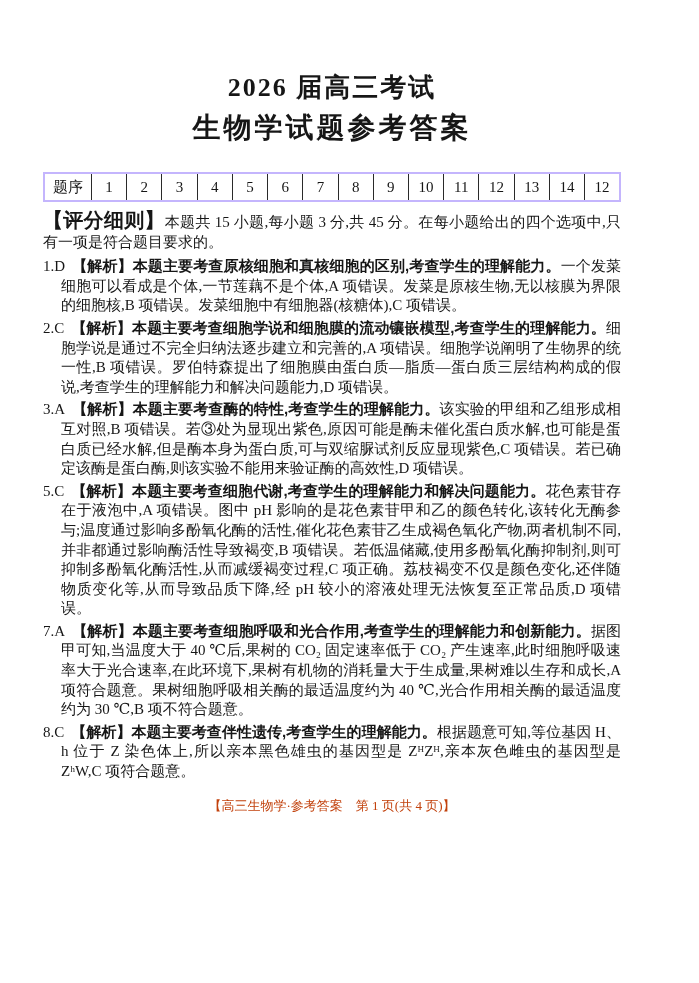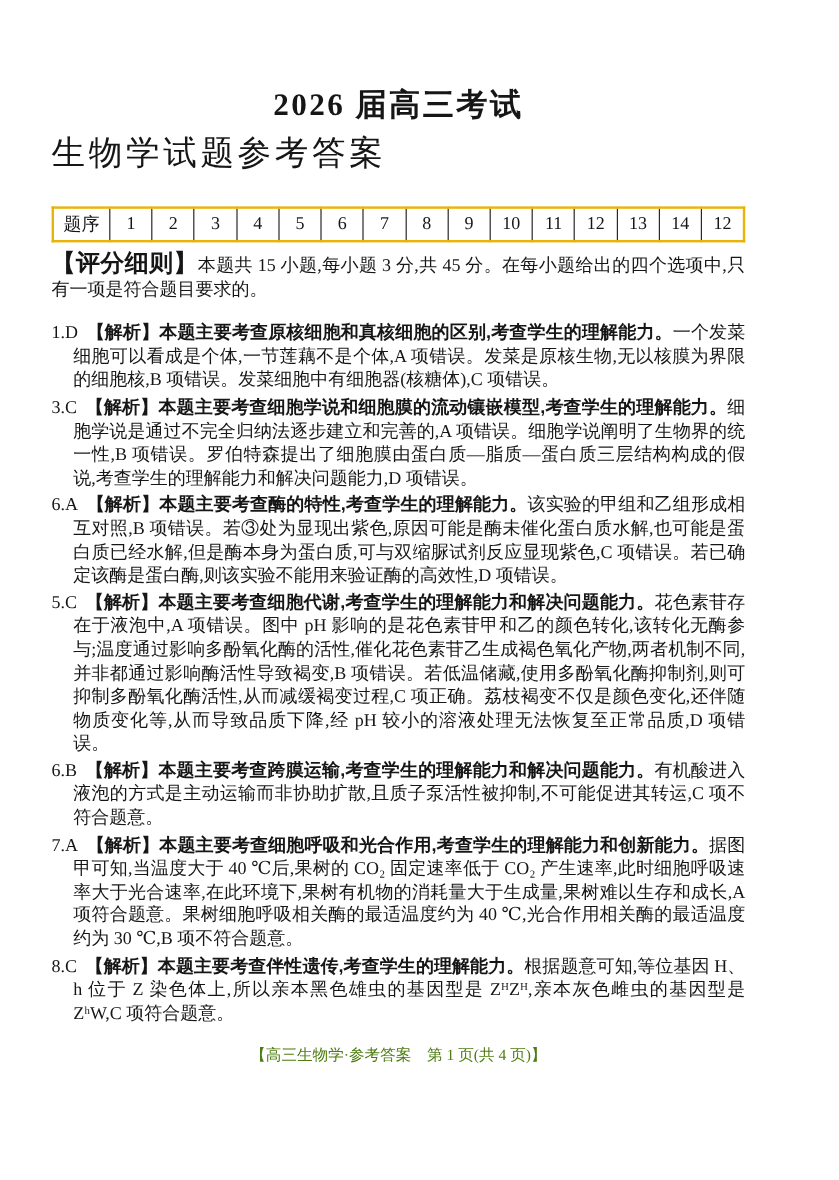--- a/index.html
+++ b/index.html
@@ -16,31 +16,32 @@
 
   .title-exam {
     margin: 70px 0 4px 0;
     text-align: center;
     font-size: 26px;
     font-weight: 700;
     letter-spacing: 2px;
   }
   .title-subject {
     margin: 0 0 0 0;
+    text-align: center;
     font-size: 28px;
-    font-weight: 400;
+    font-weight: 700;
     letter-spacing: 3px;
   }
 
   table.ans-table {
     border-collapse: collapse;
     table-layout: fixed;
     width: 578px;
     margin-top: 25px;
-    border: 2px solid #eab308;
+    border: 2px solid #c4b5fd;
   }
   table.ans-table td {
     border: 1px solid #2a2a2a;
     text-align: center;
     vertical-align: middle;
     height: 26px;
     font-size: 15px;
     padding: 0;
   }
   table.ans-table td.hdr { width: 46px; font-size: 15px; }
@@ -50,40 +51,40 @@
     font-size: 15px;
     line-height: 19.6px;
     text-align: justify;
   }
   .rubric-label {
     font-weight: 700;
     font-family: "Liberation Sans", "DejaVu Sans", sans-serif;
     font-size: 20px;
   }
 
-  .items { margin-top: 16px; }
+  .items { margin-top: 4px; }
   .item {
     font-size: 15px;
     line-height: 19.6px;
     text-align: justify;
     padding-left: 18px;
     text-indent: -18px;
     margin: 0 0 2px 0;
   }
   .item-num { margin-right: 7px; }
   .item-lead {
     font-weight: 700;
     font-family: "Liberation Sans", "DejaVu Sans", sans-serif;
   }
 
   .footer {
     margin-top: 15px;
     text-align: center;
     font-size: 13px;
-    color: #4d7c0f;
+    color: #c2410c;
   }
 </style>
 </head>
 <body>
 
 <div class="page">
   <div class="content">
 
     <div class="title-exam">2026 届高三考试</div>
     <div class="title-subject">生物学试题参考答案</div>
@@ -110,28 +111,27 @@
         </tr>
       </tbody>
     </table>
 
     <div class="rubric"><span class="rubric-label">【评分细则】</span><span>本题共 15 小题,每小题 3 分,共 45 分。在每小题给出的四个选项中,只有一项是符合题目要求的。</span></div>
 
     <div class="items">
 
       <div class="item"><span class="item-num">1.D</span><span class="item-lead">【解析】本题主要考查原核细胞和真核细胞的区别,考查学生的理解能力。</span><span>一个发菜细胞可以看成是个体,一节莲藕不是个体,A 项错误。发菜是原核生物,无以核膜为界限的细胞核,B 项错误。发菜细胞中有细胞器(核糖体),C 项错误。</span></div>
 
-      <div class="item"><span class="item-num">3.C</span><span class="item-lead">【解析】本题主要考查细胞学说和细胞膜的流动镶嵌模型,考查学生的理解能力。</span><span>细胞学说是通过不完全归纳法逐步建立和完善的,A 项错误。细胞学说阐明了生物界的统一性,B 项错误。罗伯特森提出了细胞膜由蛋白质—脂质—蛋白质三层结构构成的假说,考查学生的理解能力和解决问题能力,D 项错误。</span></div>
+      <div class="item"><span class="item-num">2.C</span><span class="item-lead">【解析】本题主要考查细胞学说和细胞膜的流动镶嵌模型,考查学生的理解能力。</span><span>细胞学说是通过不完全归纳法逐步建立和完善的,A 项错误。细胞学说阐明了生物界的统一性,B 项错误。罗伯特森提出了细胞膜由蛋白质—脂质—蛋白质三层结构构成的假说,考查学生的理解能力和解决问题能力,D 项错误。</span></div>
 
-      <div class="item"><span class="item-num">6.A</span><span class="item-lead">【解析】本题主要考查酶的特性,考查学生的理解能力。</span><span>该实验的甲组和乙组形成相互对照,B 项错误。若③处为显现出紫色,原因可能是酶未催化蛋白质水解,也可能是蛋白质已经水解,但是酶本身为蛋白质,可与双缩脲试剂反应显现紫色,C 项错误。若已确定该酶是蛋白酶,则该实验不能用来验证酶的高效性,D 项错误。</span></div>
+      <div class="item"><span class="item-num">3.A</span><span class="item-lead">【解析】本题主要考查酶的特性,考查学生的理解能力。</span><span>该实验的甲组和乙组形成相互对照,B 项错误。若③处为显现出紫色,原因可能是酶未催化蛋白质水解,也可能是蛋白质已经水解,但是酶本身为蛋白质,可与双缩脲试剂反应显现紫色,C 项错误。若已确定该酶是蛋白酶,则该实验不能用来验证酶的高效性,D 项错误。</span></div>
 
 
       <div class="item"><span class="item-num">5.C</span><span class="item-lead">【解析】本题主要考查细胞代谢,考查学生的理解能力和解决问题能力。</span><span>花色素苷存在于液泡中,A 项错误。图中 pH 影响的是花色素苷甲和乙的颜色转化,该转化无酶参与;温度通过影响多酚氧化酶的活性,催化花色素苷乙生成褐色氧化产物,两者机制不同,并非都通过影响酶活性导致褐变,B 项错误。若低温储藏,使用多酚氧化酶抑制剂,则可抑制多酚氧化酶活性,从而减缓褐变过程,C 项正确。荔枝褐变不仅是颜色变化,还伴随物质变化等,从而导致品质下降,经 pH 较小的溶液处理无法恢复至正常品质,D 项错误。</span></div>
 
-      <div class="item"><span class="item-num">6.B</span><span class="item-lead">【解析】本题主要考查跨膜运输,考查学生的理解能力和解决问题能力。</span><span>有机酸进入液泡的方式是主动运输而非协助扩散,且质子泵活性被抑制,不可能促进其转运,C 项不符合题意。</span></div>
 
       <div class="item"><span class="item-num">7.A</span><span class="item-lead">【解析】本题主要考查细胞呼吸和光合作用,考查学生的理解能力和创新能力。</span><span>据图甲可知,当温度大于 40 ℃后,果树的 CO₂ 固定速率低于 CO₂ 产生速率,此时细胞呼吸速率大于光合速率,在此环境下,果树有机物的消耗量大于生成量,果树难以生存和成长,A 项符合题意。果树细胞呼吸相关酶的最适温度约为 40 ℃,光合作用相关酶的最适温度约为 30 ℃,B 项不符合题意。</span></div>
 
       <div class="item"><span class="item-num">8.C</span><span class="item-lead">【解析】本题主要考查伴性遗传,考查学生的理解能力。</span><span>根据题意可知,等位基因 H、h 位于 Z 染色体上,所以亲本黑色雄虫的基因型是 ZᴴZᴴ,亲本灰色雌虫的基因型是 ZʰW,C 项符合题意。</span></div>
 
 
     </div>
 
     <div class="footer">【高三生物学·参考答案　第 1 页(共 4 页)】</div>
 

